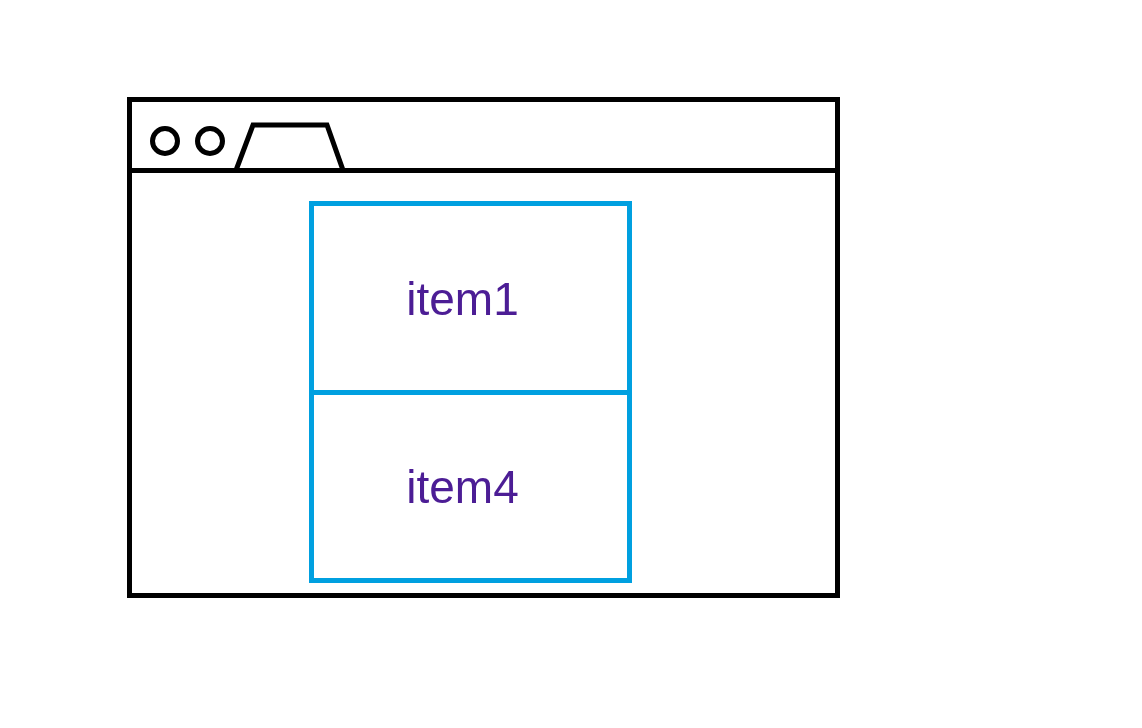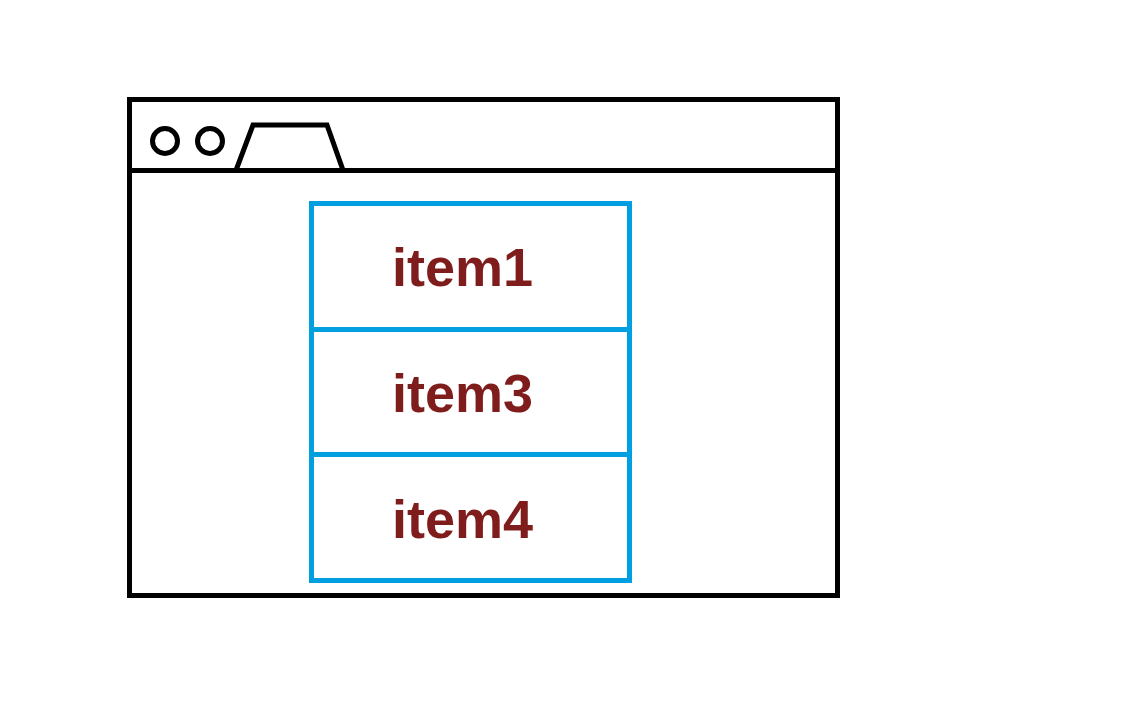--- a/index.html
+++ b/index.html
@@ -103,23 +103,23 @@
     justify-content: center;
     background: #ffffff;
     position: relative;
   }
   .list-item:last-child {
     border-bottom: none;
   }
 
   .list-item-label {
     font-family: "Liberation Sans", sans-serif;
-    font-size: 54px;
-    font-weight: 700;
-    color: #7f1d1d;
+    font-size: 46px;
+    font-weight: 400;
+    color: #4c1d95;
     line-height: 1;
     letter-spacing: 0px;
     white-space: nowrap;
     position: relative;
     left: -8px;
     top: 1px;
   }
 </style>
 </head>
 <body>
@@ -143,23 +143,20 @@
 
     <div class="content-area">
 
       <div class="item-list">
 
         <div class="list-item">
           <span class="list-item-label">item1</span>
         </div>
 
 
-        <div class="list-item">
-          <span class="list-item-label">item3</span>
-        </div>
 
         <div class="list-item">
           <span class="list-item-label">item4</span>
         </div>
 
       </div>
 
     </div>
 
   </div>

